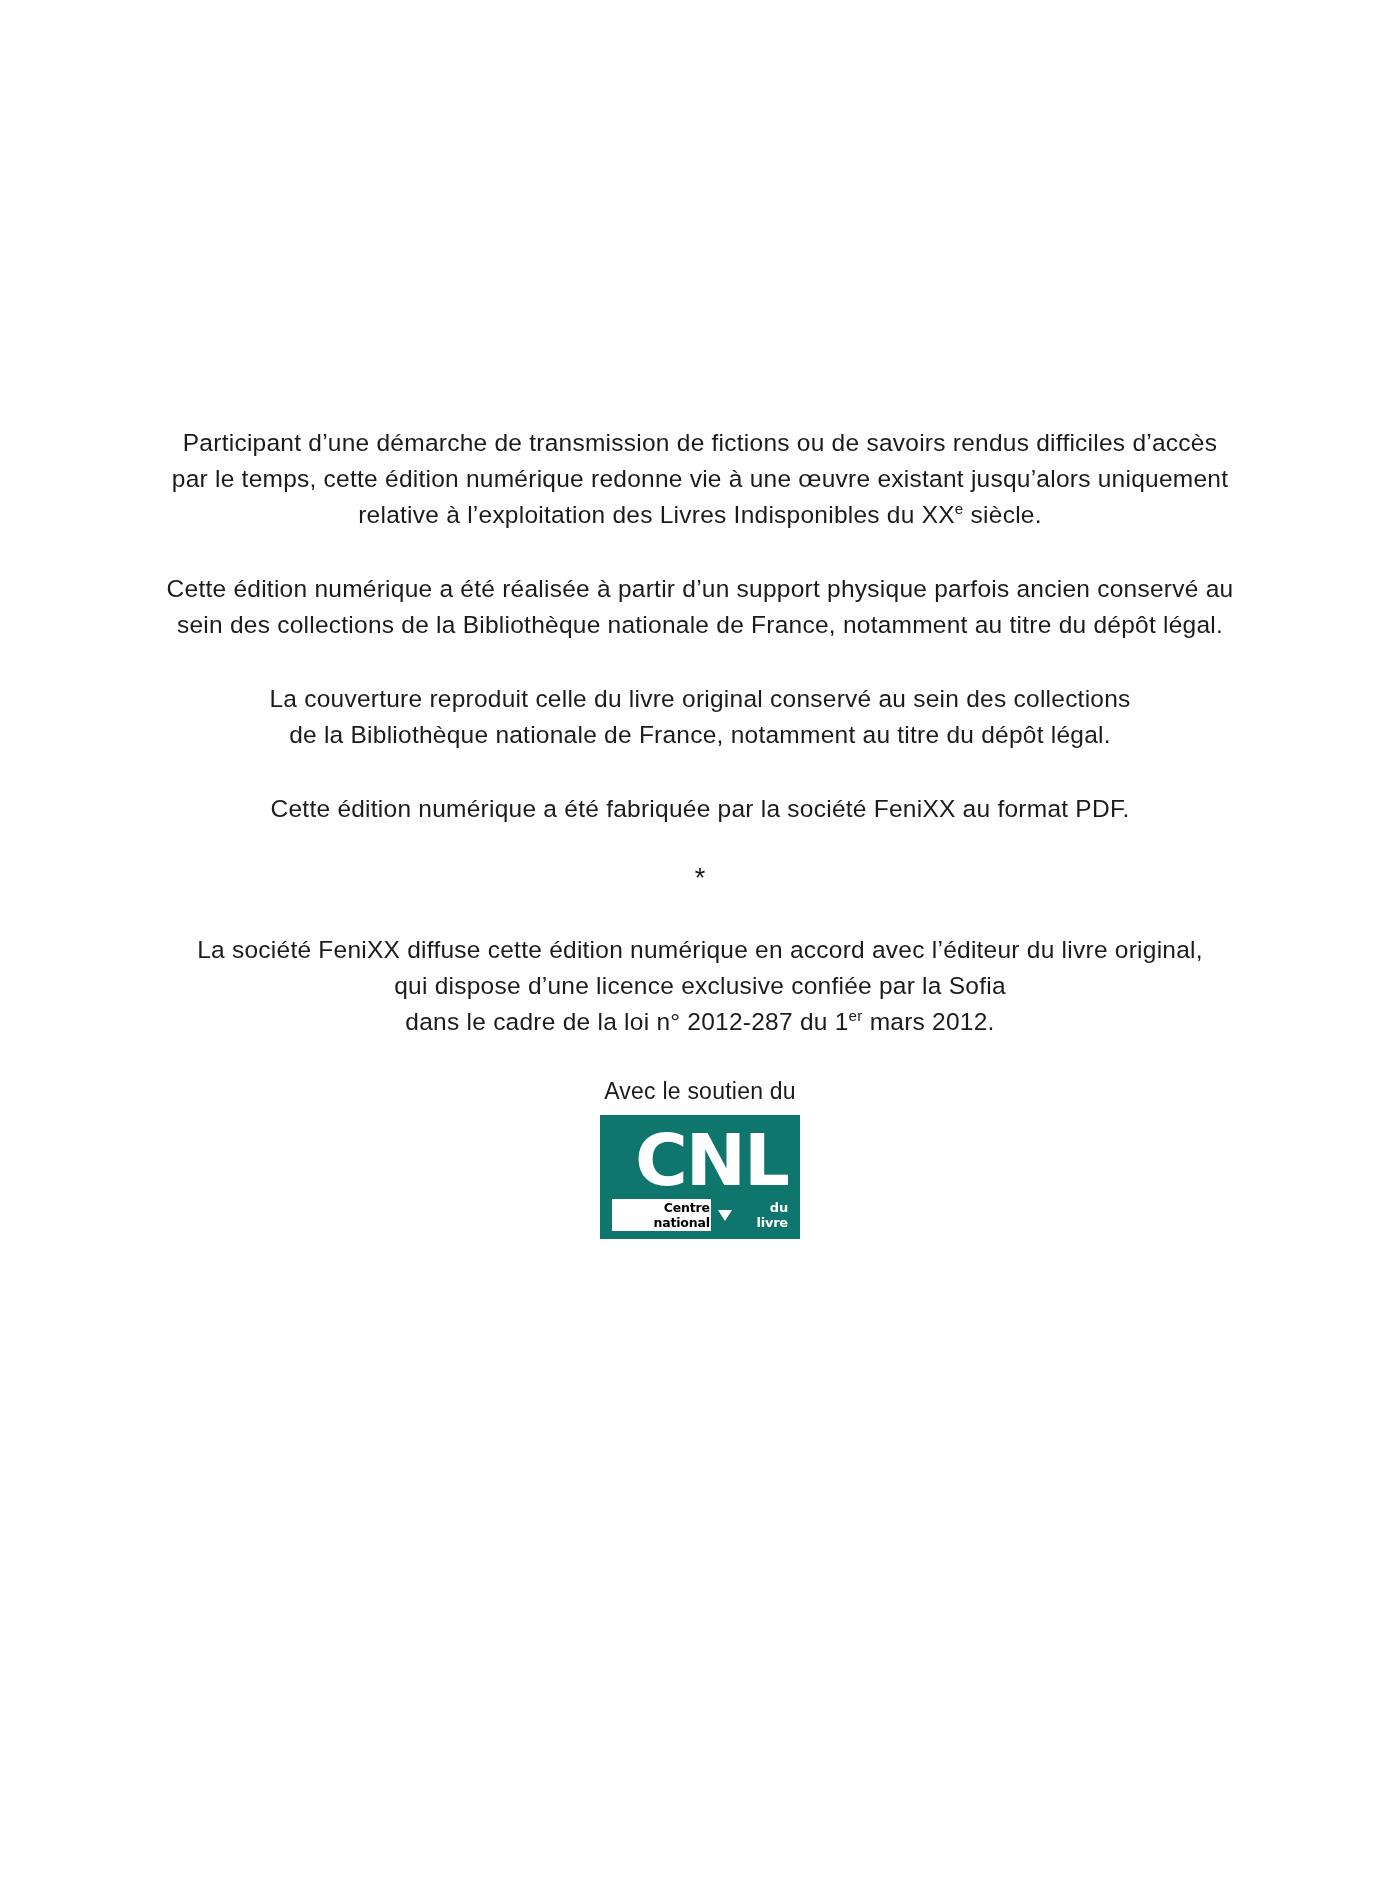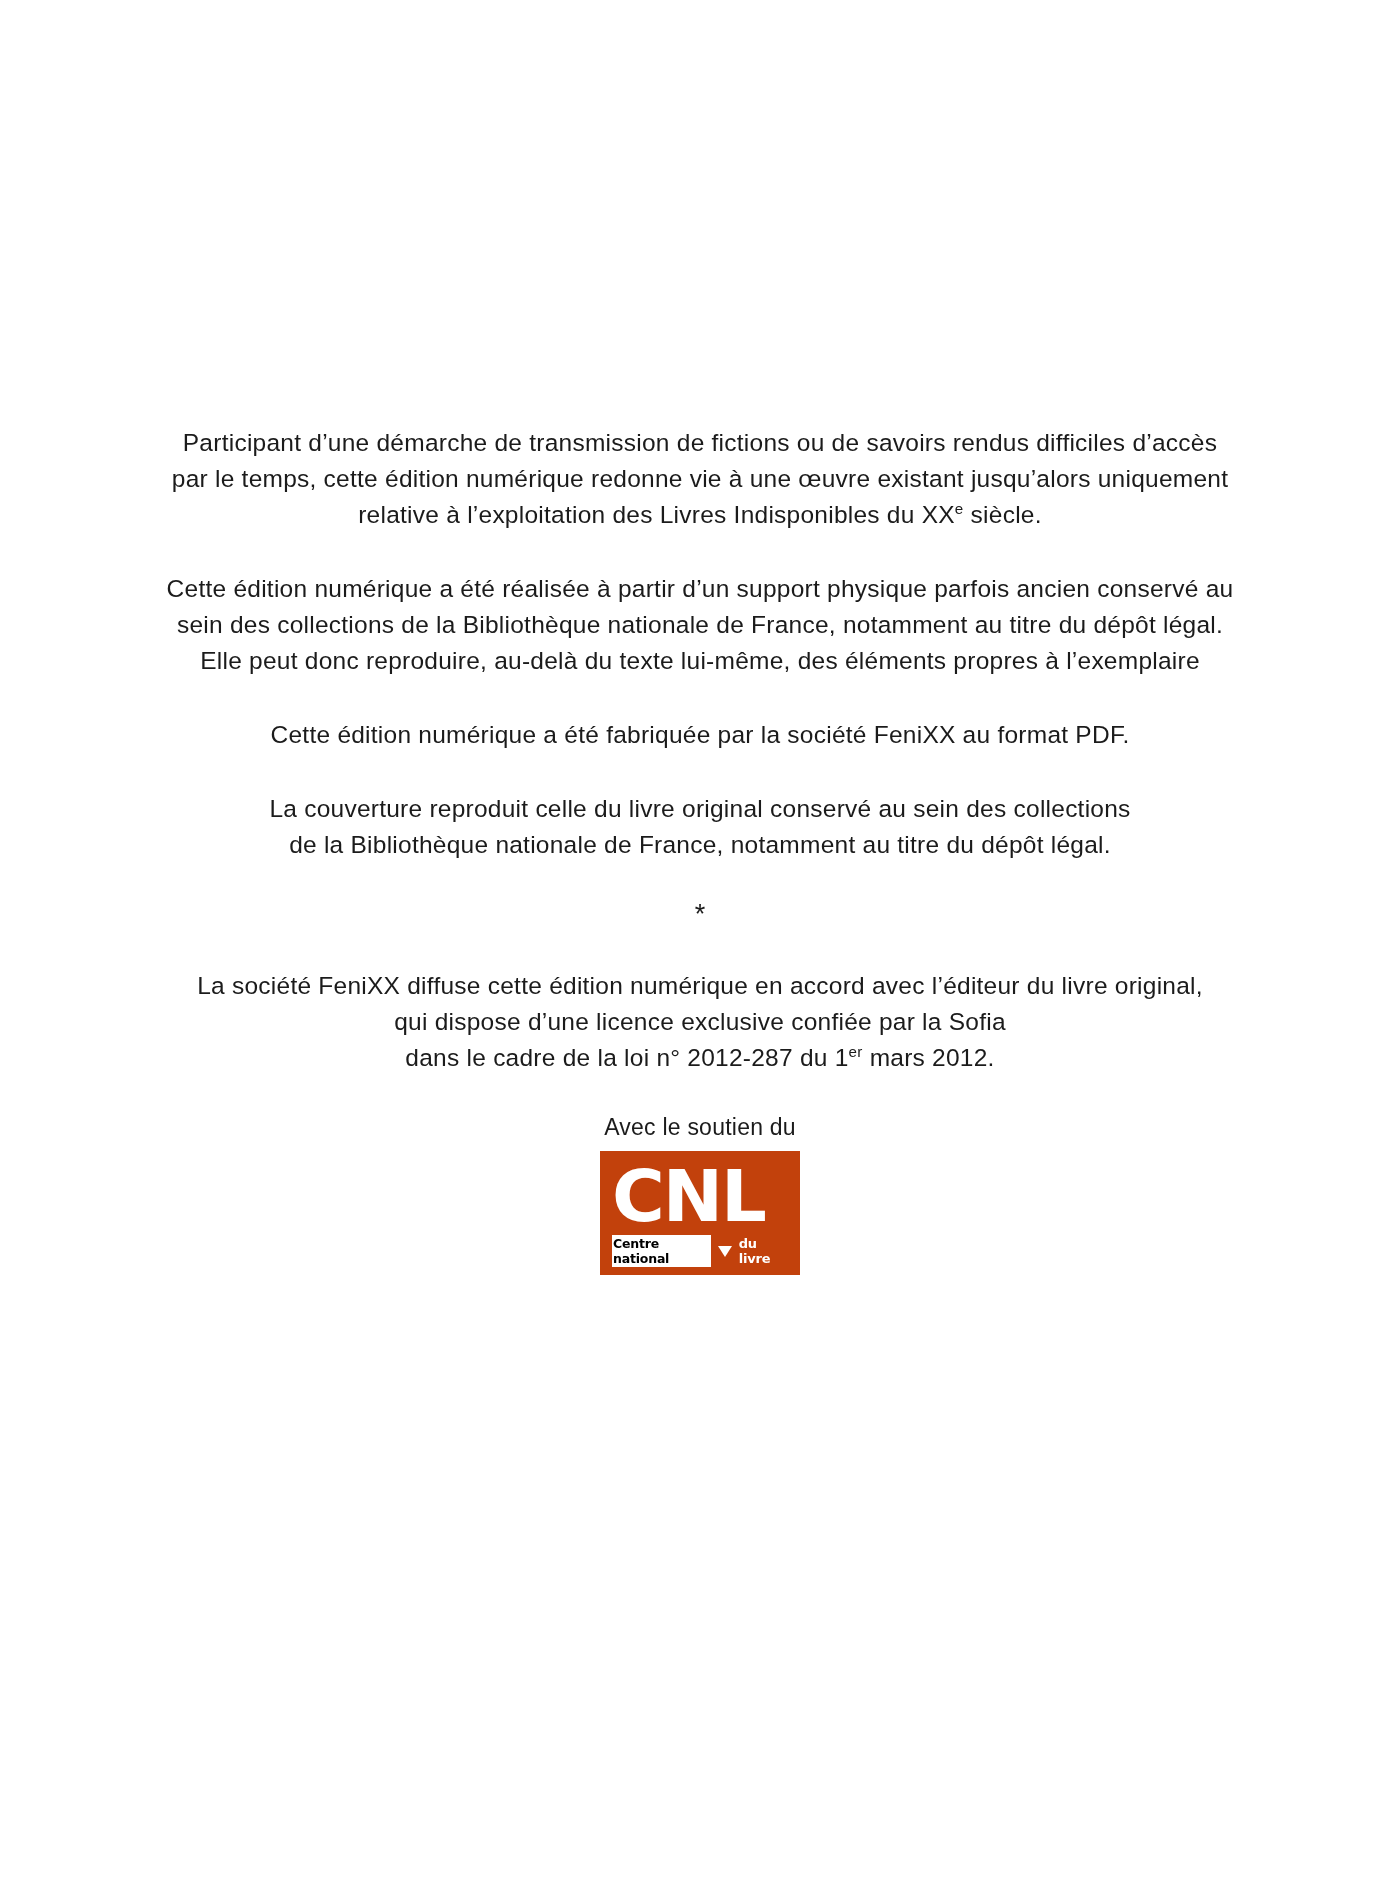--- a/index.html
+++ b/index.html
@@ -66,25 +66,25 @@
   .support-label {
     font-size: 23px;
     color: #1b1b1b;
     letter-spacing: 0.01em;
     margin-bottom: 10px;
   }
 
   
   .cnl-logo {
     display: inline-block;
-    background: #c2410c;
+    background: #0f766e;
     width: 200px;
     padding: 10px 12px 8px 12px;
     box-sizing: border-box;
-    text-align: left;
+    text-align: right;
   }
 
   .cnl-mark {
     font-family: "DejaVu Sans", sans-serif;
     font-weight: bold;
     font-size: 72px;
     line-height: 0.92;
     color: #ffffff;
     letter-spacing: -2px;
     display: block;
@@ -134,30 +134,29 @@
 
     <p class="para">
       <span class="para-line">Participant d’une démarche de transmission de fictions ou de savoirs rendus difficiles d’accès</span>
       <span class="para-line">par le temps, cette édition numérique redonne vie à une œuvre existant jusqu’alors uniquement</span>
       <span class="para-line">relative à l’exploitation des Livres Indisponibles du XX<sup>e</sup> siècle.</span>
     </p>
 
     <p class="para">
       <span class="para-line">Cette édition numérique a été réalisée à partir d’un support physique parfois ancien conservé au</span>
       <span class="para-line">sein des collections de la Bibliothèque nationale de France, notamment au titre du dépôt légal.</span>
-      <span class="para-line">Elle peut donc reproduire, au-delà du texte lui-même, des éléments propres à l’exemplaire</span>
-    </p>
-
-    <p class="para">
-      <span class="para-line">Cette édition numérique a été fabriquée par la société FeniXX au format PDF.</span>
     </p>
 
     <p class="para">
       <span class="para-line">La couverture reproduit celle du livre original conservé au sein des collections</span>
       <span class="para-line">de la Bibliothèque nationale de France, notamment au titre du dépôt légal.</span>
+    </p>
+
+    <p class="para">
+      <span class="para-line">Cette édition numérique a été fabriquée par la société FeniXX au format PDF.</span>
     </p>
 
     <div class="asterisk">*</div>
 
     <p class="para">
       <span class="para-line">La société FeniXX diffuse cette édition numérique en accord avec l’éditeur du livre original,</span>
       <span class="para-line">qui dispose d’une licence exclusive confiée par la Sofia</span>
       <span class="para-line">dans le cadre de la loi n° 2012-287 du 1<sup>er</sup> mars 2012.</span>
     </p>
 

